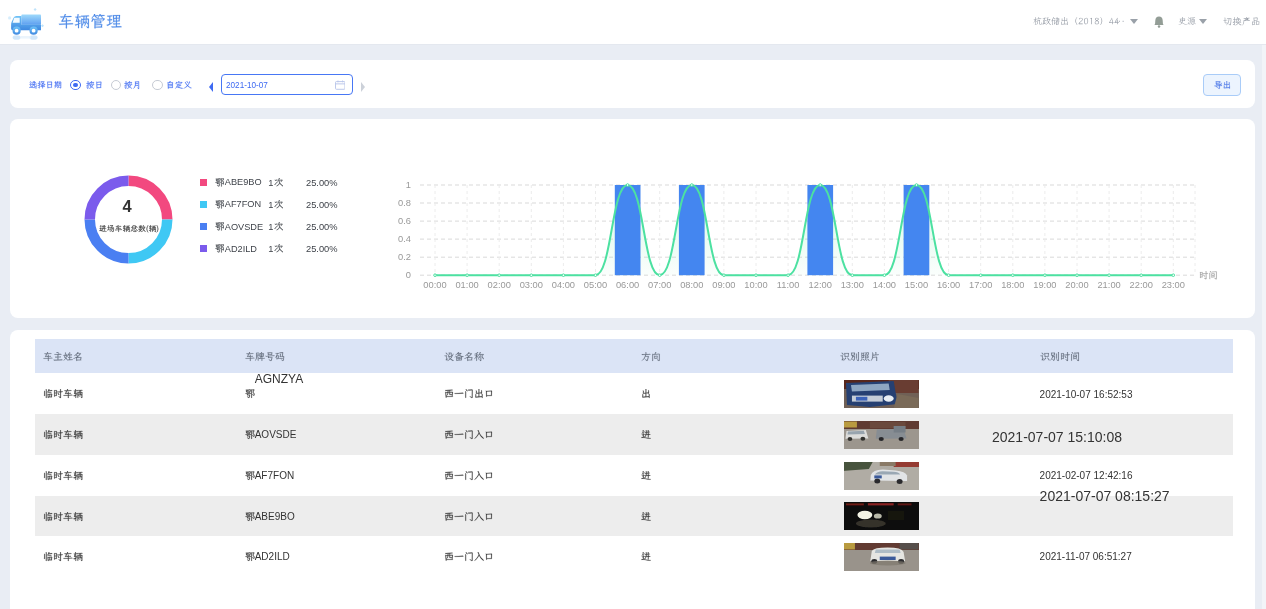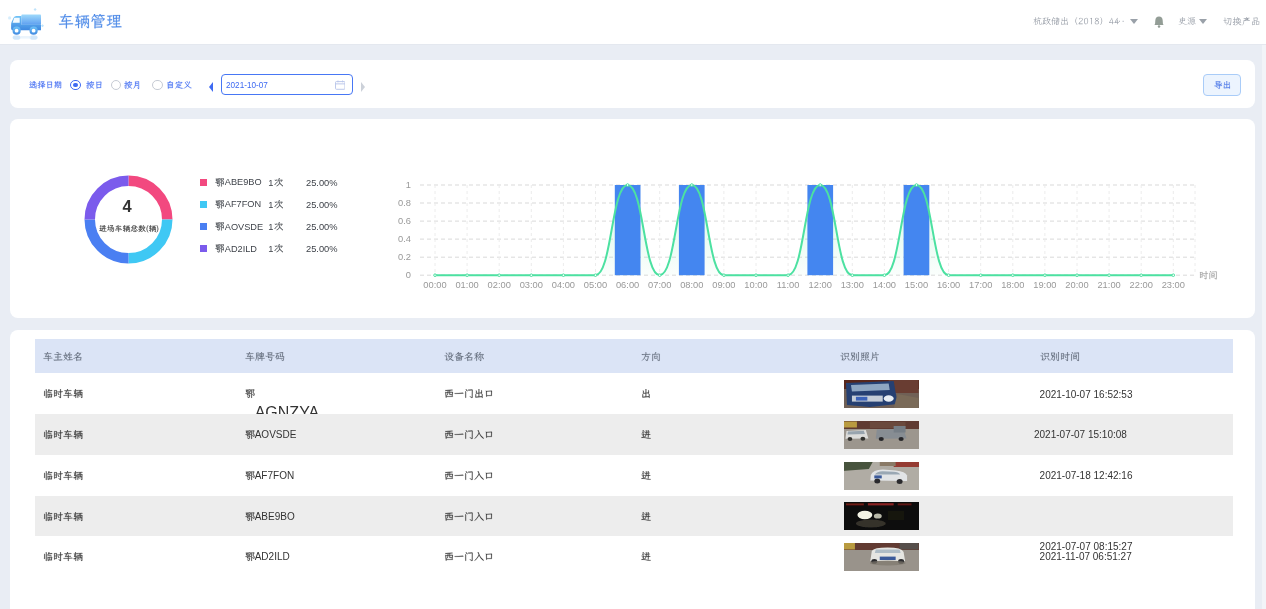--- a/index.html
+++ b/index.html
@@ -292,21 +292,21 @@
   </svg>
 <svg style="position:absolute;left:1039.6px;top:351.8px;width:40.0px;height:10px" viewBox="0 -800 4000 1000">
     <use href="#g19" fill="#5e6877" stroke="#5e6877" stroke-width="14"></use>
   </svg>
 <svg style="position:absolute;left:43.0px;top:389.4px;width:40.0px;height:10px" viewBox="0 -800 4000 1000">
     <use href="#g20" fill="#333" stroke="#333" stroke-width="18"></use>
   </svg>
 <svg style="position:absolute;left:244.5px;top:389.4px;width:10.0px;height:10px" viewBox="0 -800 1000 1000">
     <use href="#g11" fill="#333" stroke="#333" stroke-width="18"></use>
   </svg>
-<span class="lat" style="left:254.7px;top:404px;font-size:16px;color:#333">AGNZYA</span>
+<span class="lat" style="left:254.7px;top:372px;font-size:12px;color:#333">AGNZYA</span>
 <svg style="position:absolute;left:444.0px;top:389.4px;width:50.0px;height:10px" viewBox="0 -800 5000 1000">
     <use href="#g21" fill="#333" stroke="#333" stroke-width="18"></use>
   </svg>
 <svg style="position:absolute;left:641.4px;top:389.4px;width:10.0px;height:10px" viewBox="0 -800 1000 1000">
     <use href="#g22" fill="#333" stroke="#333" stroke-width="18"></use>
   </svg>
 <span class="lat" style="left:1039.6px;top:388.7px;font-size:10px;color:#333">2021-10-07 16:52:53</span>
 <svg class="abs" style="left:844px;top:380.1px" width="74.5" height="28" viewBox="0 0 75 28" preserveAspectRatio="none">
     <defs>
       <filter id="pb0" x="-5%" y="-5%" width="110%" height="110%">
@@ -332,21 +332,21 @@
 <svg style="position:absolute;left:244.5px;top:430.1px;width:10.0px;height:10px" viewBox="0 -800 1000 1000">
     <use href="#g11" fill="#333" stroke="#333" stroke-width="18"></use>
   </svg>
 <span class="lat" style="left:254.7px;top:429.4px;font-size:10px;color:#333">AOVSDE</span>
 <svg style="position:absolute;left:444.0px;top:430.1px;width:50.0px;height:10px" viewBox="0 -800 5000 1000">
     <use href="#g23" fill="#333" stroke="#333" stroke-width="18"></use>
   </svg>
 <svg style="position:absolute;left:641.4px;top:430.1px;width:10.0px;height:10px" viewBox="0 -800 1000 1000">
     <use href="#g24" fill="#333" stroke="#333" stroke-width="18"></use>
   </svg>
-<span class="lat" style="left:1034px;top:429.4px;font-size:10px;color:#333">2021-07-07 15:10:08</span>
+<span class="lat" style="left:992px;top:429.4px;font-size:14px;color:#333">2021-07-07 15:10:08</span>
 <svg class="abs" style="left:844px;top:420.8px" width="74.5" height="28" viewBox="0 0 75 28" preserveAspectRatio="none">
     <defs>
       <filter id="pb1" x="-5%" y="-5%" width="110%" height="110%">
         <feGaussianBlur stdDeviation="0.6"></feGaussianBlur>
       </filter>
     </defs>
     <g filter="url(#pb1)">
       <rect x="-2" y="-2" width="79" height="32" fill="#9c968e"></rect>
       <rect x="-2" y="-2" width="79" height="10" fill="#5e3a30"></rect>
       <rect x="-1" y="0.5" width="14" height="6" fill="#b99b40"></rect>
@@ -367,21 +367,21 @@
 <svg style="position:absolute;left:244.5px;top:470.8px;width:10.0px;height:10px" viewBox="0 -800 1000 1000">
     <use href="#g11" fill="#333" stroke="#333" stroke-width="18"></use>
   </svg>
 <span class="lat" style="left:254.7px;top:470.1px;font-size:10px;color:#333">AF7FON</span>
 <svg style="position:absolute;left:444.0px;top:470.8px;width:50.0px;height:10px" viewBox="0 -800 5000 1000">
     <use href="#g23" fill="#333" stroke="#333" stroke-width="18"></use>
   </svg>
 <svg style="position:absolute;left:641.4px;top:470.8px;width:10.0px;height:10px" viewBox="0 -800 1000 1000">
     <use href="#g24" fill="#333" stroke="#333" stroke-width="18"></use>
   </svg>
-<span class="lat" style="left:1039.6px;top:470.1px;font-size:10px;color:#333">2021-07-18 12:42:16</span>
+<span class="lat" style="left:1039.6px;top:470.1px;font-size:10px;color:#333">2021-02-07 12:42:16</span>
 <svg class="abs" style="left:844px;top:461.5px" width="74.5" height="28" viewBox="0 0 75 28" preserveAspectRatio="none">
     <defs>
       <filter id="pb2" x="-5%" y="-5%" width="110%" height="110%">
         <feGaussianBlur stdDeviation="0.6"></feGaussianBlur>
       </filter>
     </defs>
     <g filter="url(#pb2)">
       <rect x="-2" y="-2" width="79" height="32" fill="#b0aca4"></rect>
       <path d="M-2 -2 L30 -2 L25 7 L-2 9 Z" fill="#47523c"></path>
       <rect x="50" y="-2" width="27" height="7" fill="#953b32"></rect>
@@ -400,21 +400,21 @@
 <svg style="position:absolute;left:244.5px;top:511.5px;width:10.0px;height:10px" viewBox="0 -800 1000 1000">
     <use href="#g11" fill="#333" stroke="#333" stroke-width="18"></use>
   </svg>
 <span class="lat" style="left:254.7px;top:510.8px;font-size:10px;color:#333">ABE9BO</span>
 <svg style="position:absolute;left:444.0px;top:511.5px;width:50.0px;height:10px" viewBox="0 -800 5000 1000">
     <use href="#g23" fill="#333" stroke="#333" stroke-width="18"></use>
   </svg>
 <svg style="position:absolute;left:641.4px;top:511.5px;width:10.0px;height:10px" viewBox="0 -800 1000 1000">
     <use href="#g24" fill="#333" stroke="#333" stroke-width="18"></use>
   </svg>
-<span class="lat" style="left:1039.6px;top:541px;font-size:10px;color:#333">2021-07-07 08:15:27</span>
+<span class="lat" style="left:1039.6px;top:488px;font-size:14px;color:#333">2021-07-07 08:15:27</span>
 <svg class="abs" style="left:844px;top:502.2px" width="74.5" height="28" viewBox="0 0 75 28" preserveAspectRatio="none">
     <defs>
       <filter id="pb3" x="-5%" y="-5%" width="110%" height="110%">
         <feGaussianBlur stdDeviation="0.6"></feGaussianBlur>
       </filter>
     </defs>
     <g filter="url(#pb3)">
       <rect x="-2" y="-2" width="79" height="32" fill="#0b0b0d"></rect>
       <rect x="2" y="1.4" width="18" height="2" fill="#6e1c14"></rect>
       <rect x="24" y="1.2" width="26" height="2.2" fill="#8a2420"></rect>

